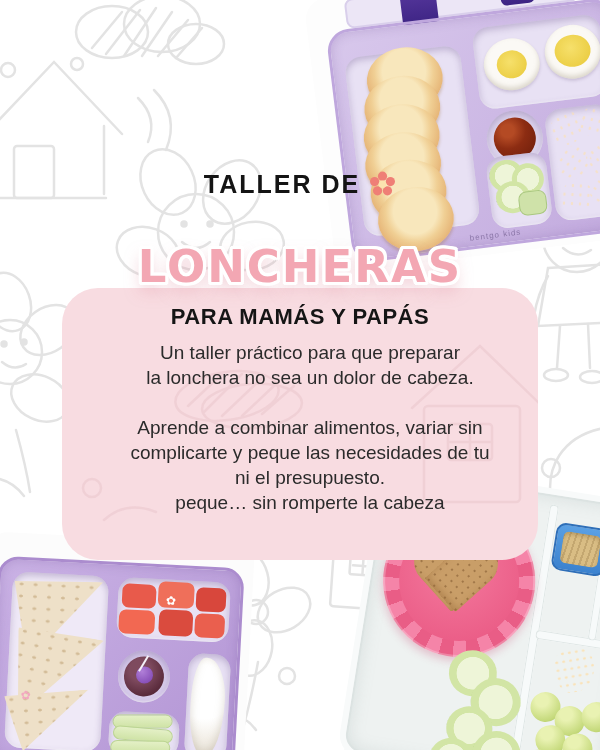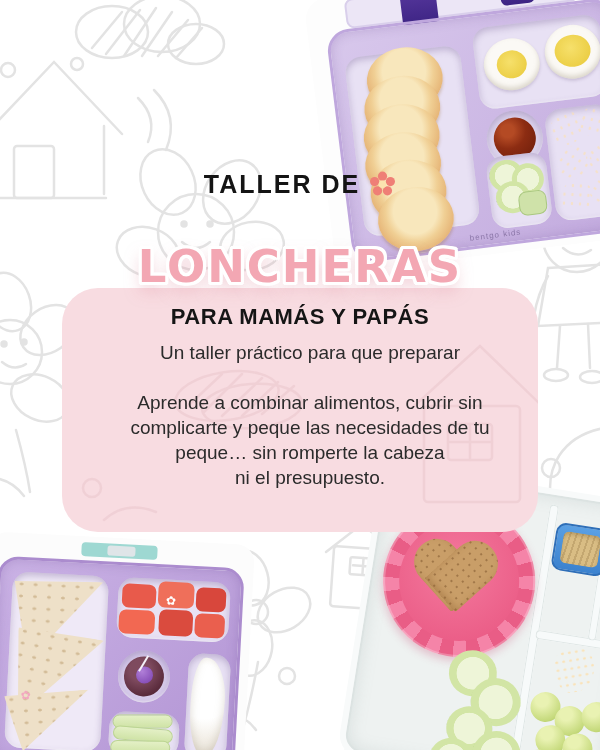--- a/index.html
+++ b/index.html
@@ -111,21 +111,21 @@
           text-shadow:
             3px 0 0 #fff,-3px 0 0 #fff,0 3px 0 #fff,0 -3px 0 #fff,
             2px 2px 0 #fff,-2px -2px 0 #fff,2px -2px 0 #fff,-2px 2px 0 #fff,
             3px 2px 0 #fff,-3px -2px 0 #fff,3px -2px 0 #fff,-3px 2px 0 #fff,
             2px 3px 0 #fff,-2px -3px 0 #fff,2px -3px 0 #fff,-2px 3px 0 #fff,
             0 8px 16px rgba(225,150,165,.55);}
   .bubble-1{top:196px;font-size:42px;}
   .bubble-2{top:240px;font-size:45px;}
 
   
-  .card{position:absolute;left:62px;top:288px;width:476px;height:244px;background:#f8dce1;
+  .card{position:absolute;left:62px;top:288px;width:476px;height:272px;background:#f8dce1;
         border-radius:36px;z-index:2;text-align:center;overflow:hidden;}
   .card svg{position:absolute;inset:0;}
   .card-inner{position:relative;z-index:1;}
   .card h2{margin:16px 0 0;font-size:22px;font-weight:bold;letter-spacing:.5px;color:#151515;}
   .card p{margin:10px 0 0;font-size:19px;line-height:1.32;color:#2b2b2b;}
   .card p.second{margin-top:25px;}
   .card p span{display:block;padding-left:20px;}
 </style>
 </head>
 <body>
@@ -271,26 +271,27 @@
         <rect x="386" y="136" width="44" height="36" rx="3"></rect>
         <path d="M386 154 l44 0 M408 136 l0 36"></path>
         <circle cx="30" cy="200" r="9"></circle>
         <path d="M42 232 q22 -20 52 -8"></path>
       </g>
     </svg>
     <div class="card-inner">
       <h2>PARA MAMÁS Y PAPÁS</h2>
       <p>
         <span>Un taller práctico para que preparar</span>
+        <span>la lonchera no sea un dolor de cabeza.</span>
       </p>
       <p class="second">
-        <span>Aprende a combinar alimentos, cubrir sin</span>
+        <span>Aprende a combinar alimentos, variar sin</span>
         <span>complicarte y peque las necesidades de tu</span>
+        <span>ni el presupuesto.</span>
         <span>peque… sin romperte la cabeza</span>
-        <span>ni el presupuesto.</span>
       </p>
     </div>
   </div>
 
   <div class="photo photo-bl">
     <div class="latch"></div>
     <div class="latch-metal"></div>
     <div class="tray2">
       <div class="comp c-q">
         <div class="ques" style="left:2px;top:6px;width:92px;height:84px;"></div>

